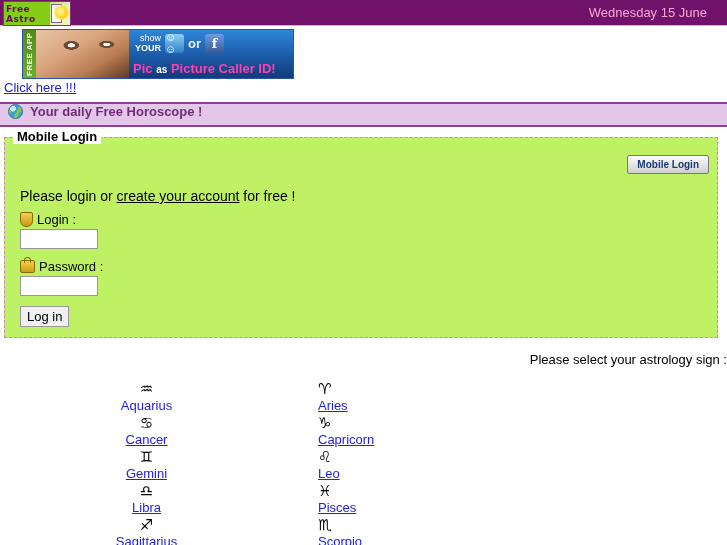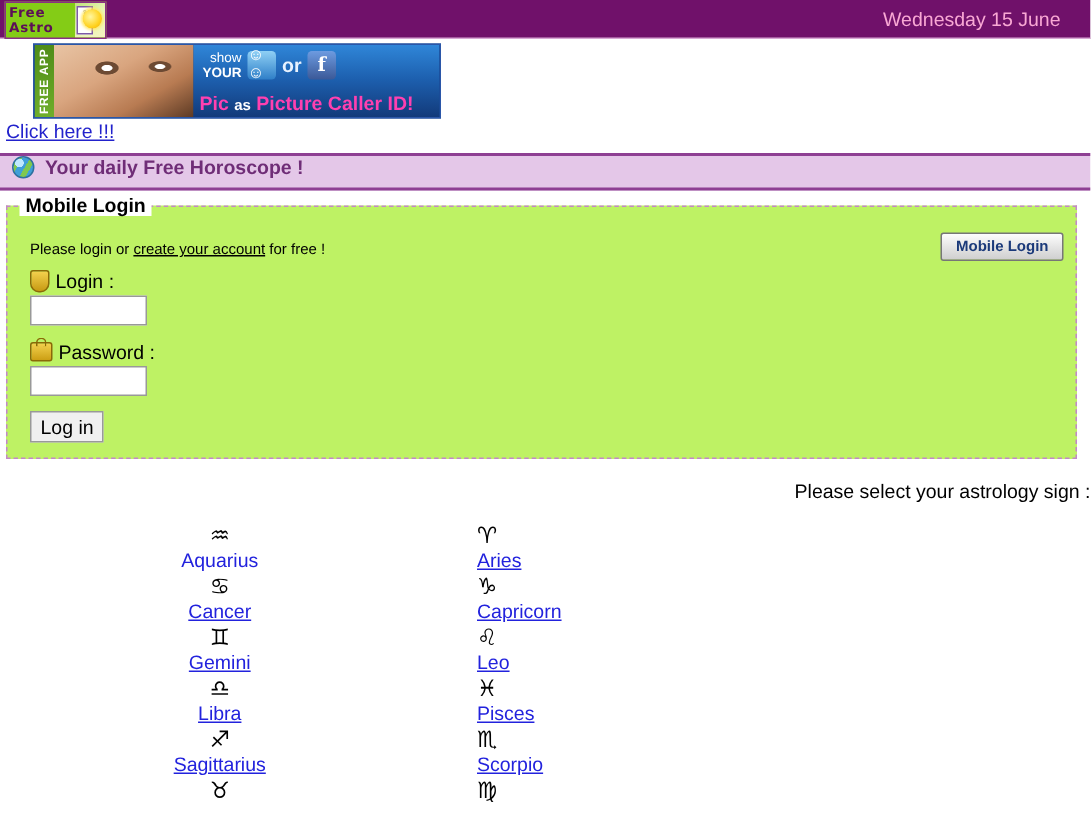--- a/index.html
+++ b/index.html
@@ -230,22 +230,22 @@
     padding: 3px 9px;
     background: linear-gradient(180deg, #fdfdfd 0%, #e3e3e3 55%, #cfcfcf 100%);
     border: 1px solid #777777;
     border-radius: 2px;
     color: #1b3a7a;
     font-size: 10px;
     font-weight: bold;
     cursor: pointer;
   }
   .login-intro {
-    margin: 17px 0 8px 5px;
-    font-size: 10px;
+    margin: 44px 0 8px 5px;
+    font-size: 14px;
   }
   .login-intro a {
     color: #000000;
     text-decoration: underline;
     cursor: pointer;
   }
   .field-row {
     margin: 0 0 2px 5px;
     display: flex;
     align-items: center;

